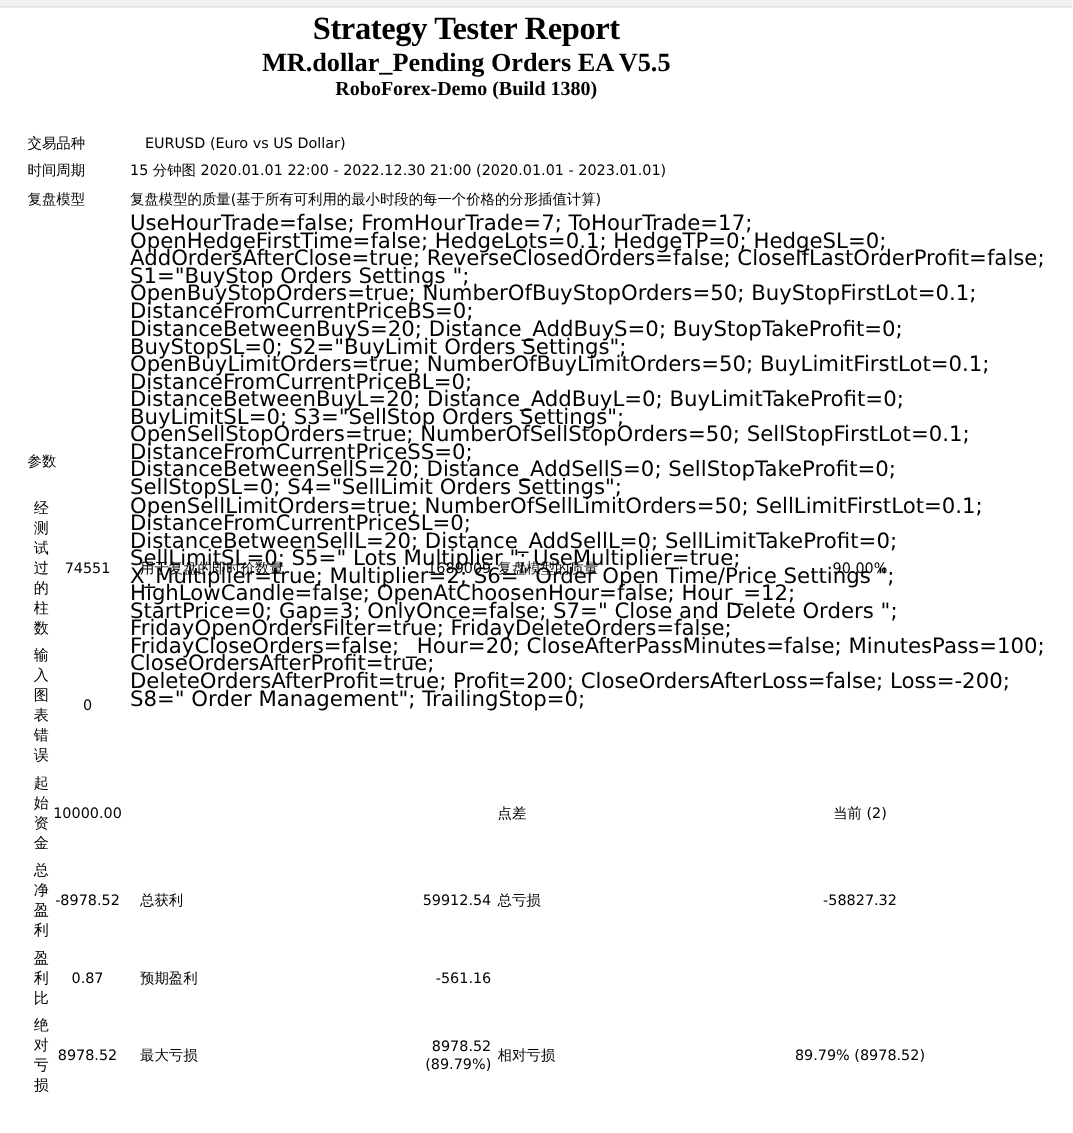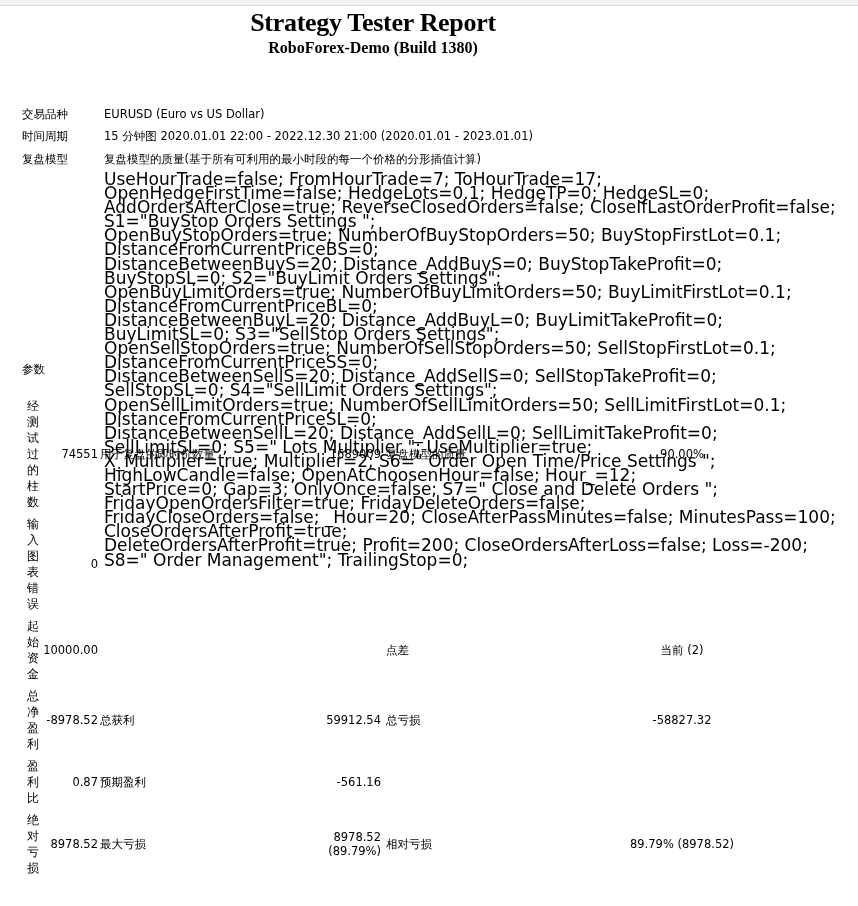--- a/index.html
+++ b/index.html
@@ -8,42 +8,43 @@
     .header { position: absolute; left: 0; top: 8px; width: 746px; text-align: center; font-family: "Liberation Serif", "DejaVu Serif", serif; font-weight: bold; }
     .h-title { font-size: 26px; line-height: 30px; letter-spacing: -0.3px; }
     .h-sub { font-size: 21px; line-height: 24px; margin-top: 0px; }
     .h-build { font-size: 16px; line-height: 16px; margin-top: 2px; }
 
     .report { position: absolute; left: 22px; top: 103px; width: 816px; font-family: "DejaVu Sans", "Liberation Sans", sans-serif; font-size: 11.5px; }
     .row { display: flex; align-items: center; }
     .lbl { width: 82px; flex: 0 0 82px; }
     .val { flex: 1; white-space: nowrap; }
 
-    .r-symbol { height: 22px; }
+    .r-symbol { height: 22px; gap: 12px; }
     .r-period { height: 23px; }
     .r-model  { height: 22px; }
     .r-params { margin-top: 2px; align-items: center; }
     .params-text { flex: 1; font-size: 17px; line-height: 14.1px; white-space: normal; word-spacing: 0px; }
 
     .stats { position: absolute; left: 22px; top: 398px; width: 816px; font-family: "DejaVu Sans", "Liberation Sans", sans-serif; font-size: 11.5px; }
     .srow { display: flex; align-items: center; margin-bottom: 6px; }
     .vlabel { width: 18px; flex: 0 0 18px; display: flex; flex-direction: column; align-items: center; font-size: 12px; line-height: 16px; margin-left: 2px; }
-    .c1 { width: 56px; flex: 0 0 56px; text-align: right; padding-right: 2px; }
+    .c1 { width: 56px; flex: 0 0 56px; text-align: center; padding-right: 14px; }
     .c2 { width: 180px; flex: 0 0 180px; }
     .c3 { width: 101px; flex: 0 0 101px; text-align: right; padding-right: 5px; }
     .c4 { width: 140px; flex: 0 0 140px; }
     .c5 { flex: 1; text-align: center; }
   </style>
 </head>
 <body>
 
 <div class="topbar"></div>
 
 <div class="header">
   <div class="h-title">Strategy Tester Report</div>
+  <div class="h-sub">MR.dollar_Pending Orders EA V5.5</div>
   <div class="h-build">RoboForex-Demo (Build 1380)</div>
 </div>
 
 <div class="report">
   <div class="row r-symbol">
     <div class="lbl">交易品种</div>
     <div class="val">EURUSD (Euro vs US Dollar)</div>
   </div>
   <div class="row r-period">
     <div class="lbl">时间周期</div>

